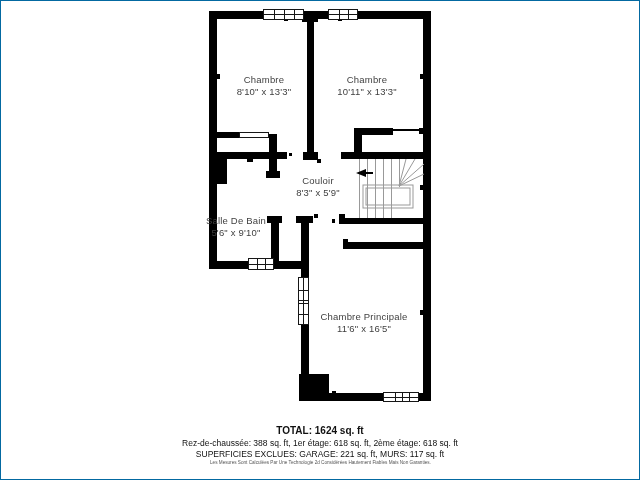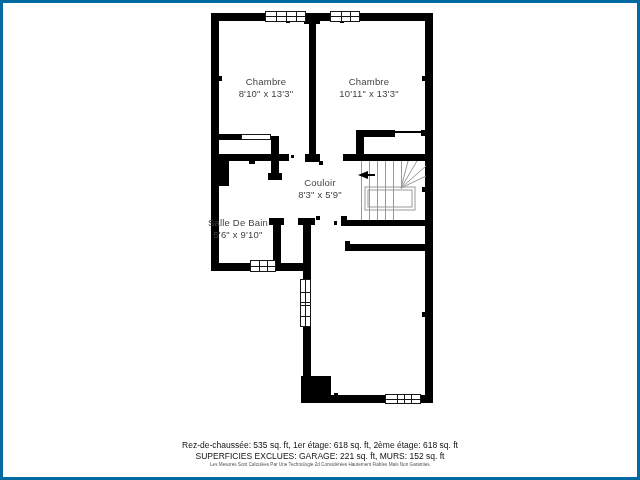--- a/index.html
+++ b/index.html
@@ -1,17 +1,17 @@
 <!DOCTYPE html>
 <html><head>
 <meta charset="utf-8">
 <style>
   html,body{margin:0;padding:0;background:#fff;}
   .page{position:relative;width:640px;height:480px;background:#ffffff;
-        border:3px solid #0369a1;box-sizing:border-box;overflow:hidden;
+        border:1px solid #0369a1;box-sizing:border-box;overflow:hidden;
         font-family:"Liberation Sans","DejaVu Sans",sans-serif;padding-left:24px;}
   .w{position:absolute;background:#000;}
   .tick{position:absolute;background:#000;}
   .win{position:absolute;background:#fff;border:1px solid #161616;box-sizing:border-box;}
   .win .dv{position:absolute;top:0;bottom:0;width:1px;background:#161616;}
   .win .dh{position:absolute;left:0;right:0;height:1px;background:#161616;}
   .rl{position:absolute;width:160px;text-align:center;font-size:9.5px;
       line-height:12px;color:#3f3f3f;letter-spacing:.2px;}
   .ftr{position:absolute;left:0;right:0;text-align:center;color:#111;}
   .f-total{font-size:10px;font-weight:700;}
@@ -131,20 +131,25 @@
     <div>10'11" x 13'3"</div>
   </div>
   <div class="rl" style="left:237px;top:174px">
     <div>Couloir</div>
     <div>8'3" x 5'9"</div>
   </div>
   <div class="rl" style="left:155px;top:214px">
     <div>Salle De Bain</div>
     <div>5'6" x 9'10"</div>
   </div>
+  <div class="rl" style="left:283px;top:310px">
+    <div>Chambre Principale</div>
+    <div>11'6" x 16'5"</div>
+  </div>
 
-  <div class="ftr f-line" style="top:437px">Rez-de-chaussée: 535 sq. ft, 1er étage: 618 sq. ft, 2ème étage: 618 sq. ft</div>
-  <div class="ftr f-line" style="top:448px">SUPERFICIES EXCLUES: GARAGE: 221 sq. ft, MURS: 152 sq. ft</div>
+  <div class="ftr f-total" style="top:424px">TOTAL: 1624 sq. ft</div>
+  <div class="ftr f-line" style="top:437px">Rez-de-chaussée: 388 sq. ft, 1er étage: 618 sq. ft, 2ème étage: 618 sq. ft</div>
+  <div class="ftr f-line" style="top:448px">SUPERFICIES EXCLUES: GARAGE: 221 sq. ft, MURS: 117 sq. ft</div>
   <div class="ftr f-disc" style="top:459px">
     <span>Les Mesures Sont Calculées Par Une Technologie 2d Considérées Hautement Fiables Mais Non Garanties.</span>
   </div>
 
 </div>
 
 </body></html>

